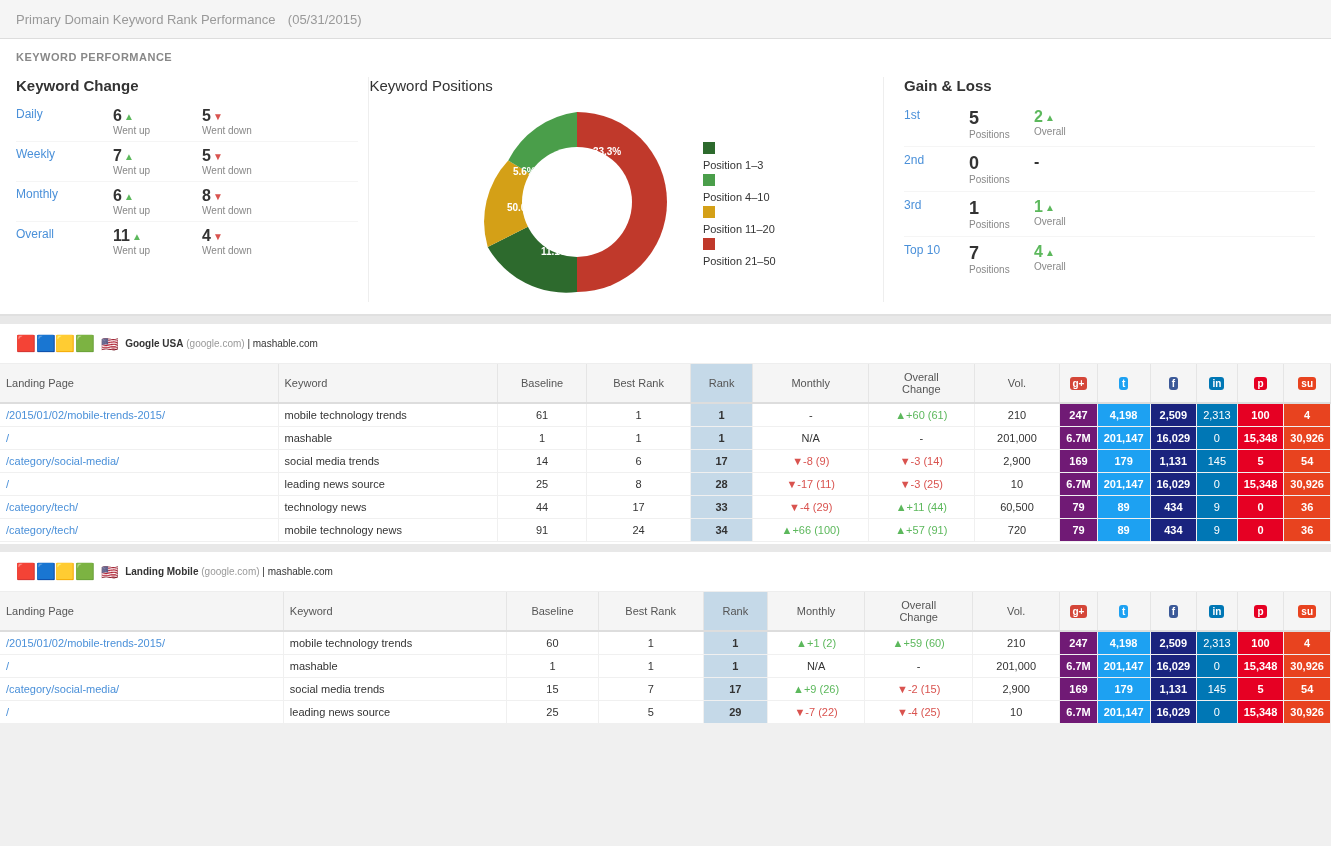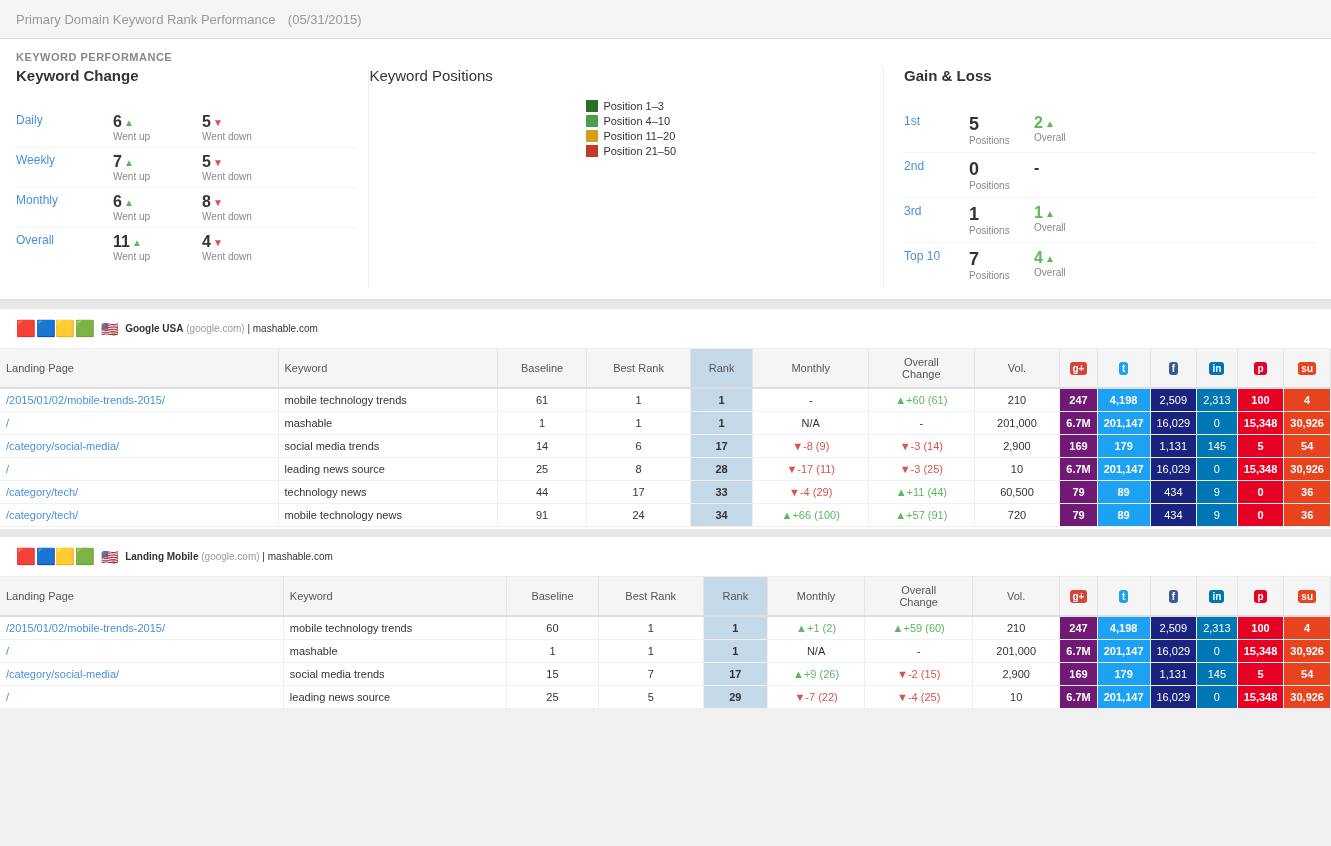--- a/index.html
+++ b/index.html
@@ -7,46 +7,46 @@
 
     .page-wrapper { background: #fff; max-width: 1331px; margin: 0 auto; }
 
     
     .page-header { background: #f5f5f5; padding: 10px 16px; border-bottom: 1px solid #ddd; }
     .page-header h1 { font-size: 16px; font-weight: normal; color: #333; }
     .page-header h1 span { color: #999; font-size: 13px; }
 
     
     .kp-section { background: #fff; padding: 12px 16px; border-bottom: 2px solid #e0e0e0; }
-    .kp-section-title { font-size: 11px; font-weight: bold; color: #888; letter-spacing: 0.5px; margin-bottom: 4px; text-transform: uppercase; }
+    .kp-section-title { font-size: 11px; font-weight: bold; color: #888; letter-spacing: 0.5px; margin-bottom: 14px; text-transform: uppercase; }
 
     .kp-grid { display: flex; gap: 0; }
     .kp-col { flex: 1; padding: 0 10px; }
     .kp-col:first-child { padding-left: 0; }
     .kp-col-center { flex: 1.5; border-left: 1px solid #eee; border-right: 1px solid #eee; display: flex; flex-direction: column; align-items: center; }
     .kp-col-right { flex: 1.2; padding-left: 20px; }
 
-    .kp-col h3, .kp-col-right h3 { font-size: 15px; font-weight: bold; margin-bottom: 24px; color: #333; }
+    .kp-col h3, .kp-col-right h3 { font-size: 15px; font-weight: bold; margin-bottom: 8px; color: #333; }
     .kp-col-center h3 { font-size: 15px; font-weight: normal; margin-bottom: 8px; color: #333; align-self: flex-start; padding-left: 10px; }
 
     .kp-row { display: flex; align-items: flex-start; padding: 5px 0; border-bottom: 1px solid #f5f5f5; gap: 32px; }
     .kp-row:last-child { border-bottom: none; }
     .kp-label { color: #4a90d9; font-size: 12px; width: 65px; }
     .kp-metric { display: flex; flex-direction: column; align-items: flex-start; margin-right: 20px; }
     .kp-metric-val { font-size: 16px; font-weight: bold; color: #333; display: flex; align-items: center; gap: 2px; }
     .kp-metric-sub { font-size: 10px; color: #888; }
     .arrow-up { color: #5cb85c; font-size: 10px; }
     .arrow-down { color: #d9534f; font-size: 10px; }
 
     
     .donut-wrapper { position: relative; width: 200px; height: 200px; margin: 0 auto; }
     .donut-wrapper svg { width: 200px; height: 200px; }
 
     .legend { margin-top: 8px; padding-left: 10px; }
-    .legend-item { display: flex; gap: 5px; margin-bottom: 3px; font-size: 11px; }
+    .legend-item { display: flex; gap: 5px; margin-bottom: 3px; font-size: 11px; flex-direction: column; }
     .legend-box { width: 12px; height: 12px; display: inline-block; }
 
     
     .gl-grid { display: flex; flex-direction: column; gap: 0; }
     .gl-row { display: flex; align-items: flex-start; padding: 6px 0; border-bottom: 1px solid #f5f5f5; gap: 10px; }
     .gl-row:last-child { border-bottom: none; }
     .gl-label { color: #4a90d9; font-size: 12px; width: 55px; }
     .gl-metric { display: flex; flex-direction: column; align-items: flex-start; min-width: 55px; }
     .gl-metric-val { font-size: 18px; font-weight: bold; color: #333; }
     .gl-metric-sub { font-size: 10px; color: #888; }
@@ -63,21 +63,21 @@
     table { width: 100%; border-collapse: collapse; }
     th { background: #f5f5f5; font-weight: normal; font-size: 11px; color: #555; padding: 7px 6px; text-align: center; border-bottom: 2px solid #ddd; border-right: 1px solid #e5e5e5; }
     th.left { text-align: left; }
     td { padding: 5px 6px; font-size: 11px; border-bottom: 1px solid #f0f0f0; border-right: 1px solid #f0f0f0; vertical-align: middle; }
     td.left { text-align: left; }
     td.center { text-align: center; }
 
     .rank-cell { background: #c5d9e8; color: #333; font-weight: bold; text-align: center; }
     .social-gplus { background: #701a75; color: #fff; text-align: center; font-weight: bold; font-size: 11px; }
     .social-twitter { background: #1da1f2; color: #fff; text-align: center; font-weight: bold; font-size: 11px; }
-    .social-facebook { background: #1a237e; color: #fff; text-align: center; font-weight: normal; font-size: 11px; }
+    .social-facebook { background: #1a237e; color: #fff; text-align: center; font-weight: bold; font-size: 11px; }
     .social-linkedin { background: #0077b5; color: #fff; text-align: center; font-weight: normal; font-size: 11px; }
     .social-pinterest { background: #e60023; color: #fff; text-align: center; font-weight: bold; font-size: 11px; }
     .social-stumble { background: #e8431f; color: #fff; text-align: center; font-weight: bold; font-size: 11px; }
 
     .text-up { color: #5cb85c; }
     .text-down { color: #d9534f; }
     .link-cell { color: #4a90d9; }
 
     .social-icon-header { width: 30px; text-align: center; }
 
@@ -177,20 +177,41 @@
                 <span class="arrow-down">▼</span>
               </span>
             <span class="kp-metric-sub">Went down</span>
           </div>
         </div>
       </div>
 
       <div class="kp-col-center">
         <h3 style="padding-left:0;">Keyword Positions</h3>
         <div style="display:flex; align-items:center; gap:16px;">
+          <div class="donut-wrapper">
+            <svg viewBox="0 0 200 200">
+
+              <path d="M100,100 L100,10 A90,90 0 1,1 100,190 Z" fill="#c0392b"></path>
+
+              <path d="M100,100 L100,190 A90,90 0 0,1 10.7,145 Z" fill="#2d6a2d"></path>
+
+              <path d="M100,100 L10.7,145 A90,90 0 0,1 31.2,58.5 Z" fill="#d4a017"></path>
+
+              <path d="M100,100 L31.2,58.5 A90,90 0 0,1 100,10 Z" fill="#4a9e4a"></path>
+
+              <circle cx="100" cy="100" r="55" fill="#fff"></circle>
+            </svg>
+            
+            <div style="position:absolute;top:50%;left:50%;transform:translate(-50%,-50%);text-align:center;"></div>
+            
+            <div style="position:absolute;top:22%;left:58%;font-size:10px;font-weight:bold;color:#fff;">33.3%</div>
+            <div style="position:absolute;top:50%;left:15%;font-size:10px;font-weight:bold;color:#fff;">50.0%</div>
+            <div style="position:absolute;top:72%;left:32%;font-size:10px;font-weight:bold;color:#fff;">11.1%</div>
+            <div style="position:absolute;top:32%;left:18%;font-size:10px;font-weight:bold;color:#fff;">5.6%</div>
+          </div>
           <div class="legend">
             <div class="legend-item">
               <span class="legend-box" style="background:#2d6a2d;"></span>
               <span>Position 1–3</span>
             </div>
             <div class="legend-item">
               <span class="legend-box" style="background:#4a9e4a;"></span>
               <span>Position 4–10</span>
             </div>
             <div class="legend-item">

